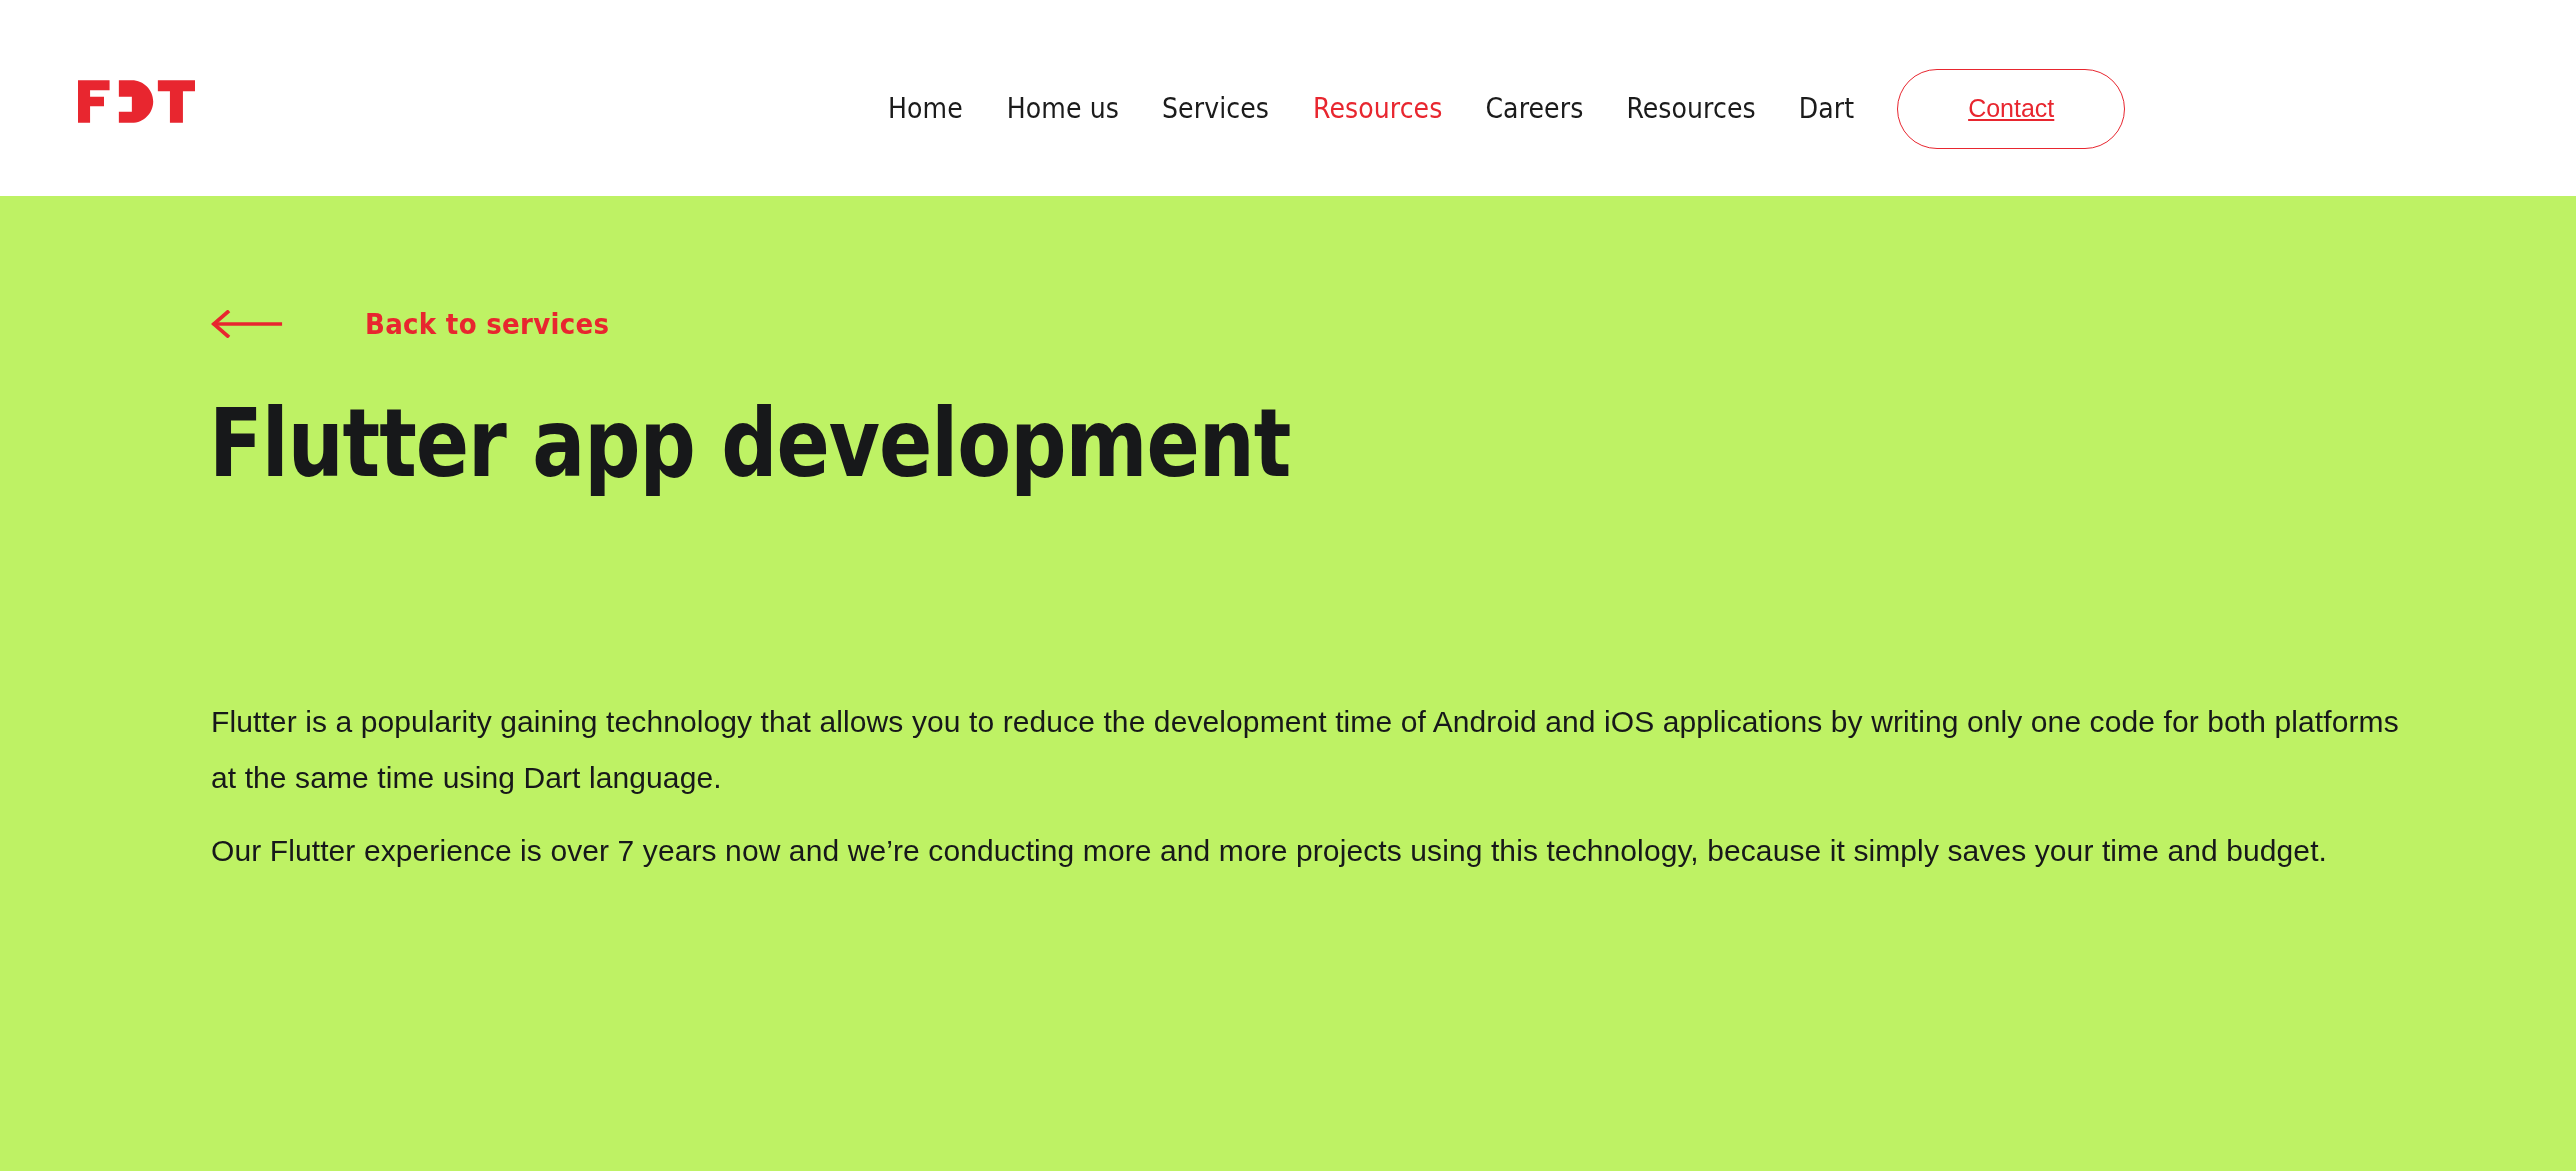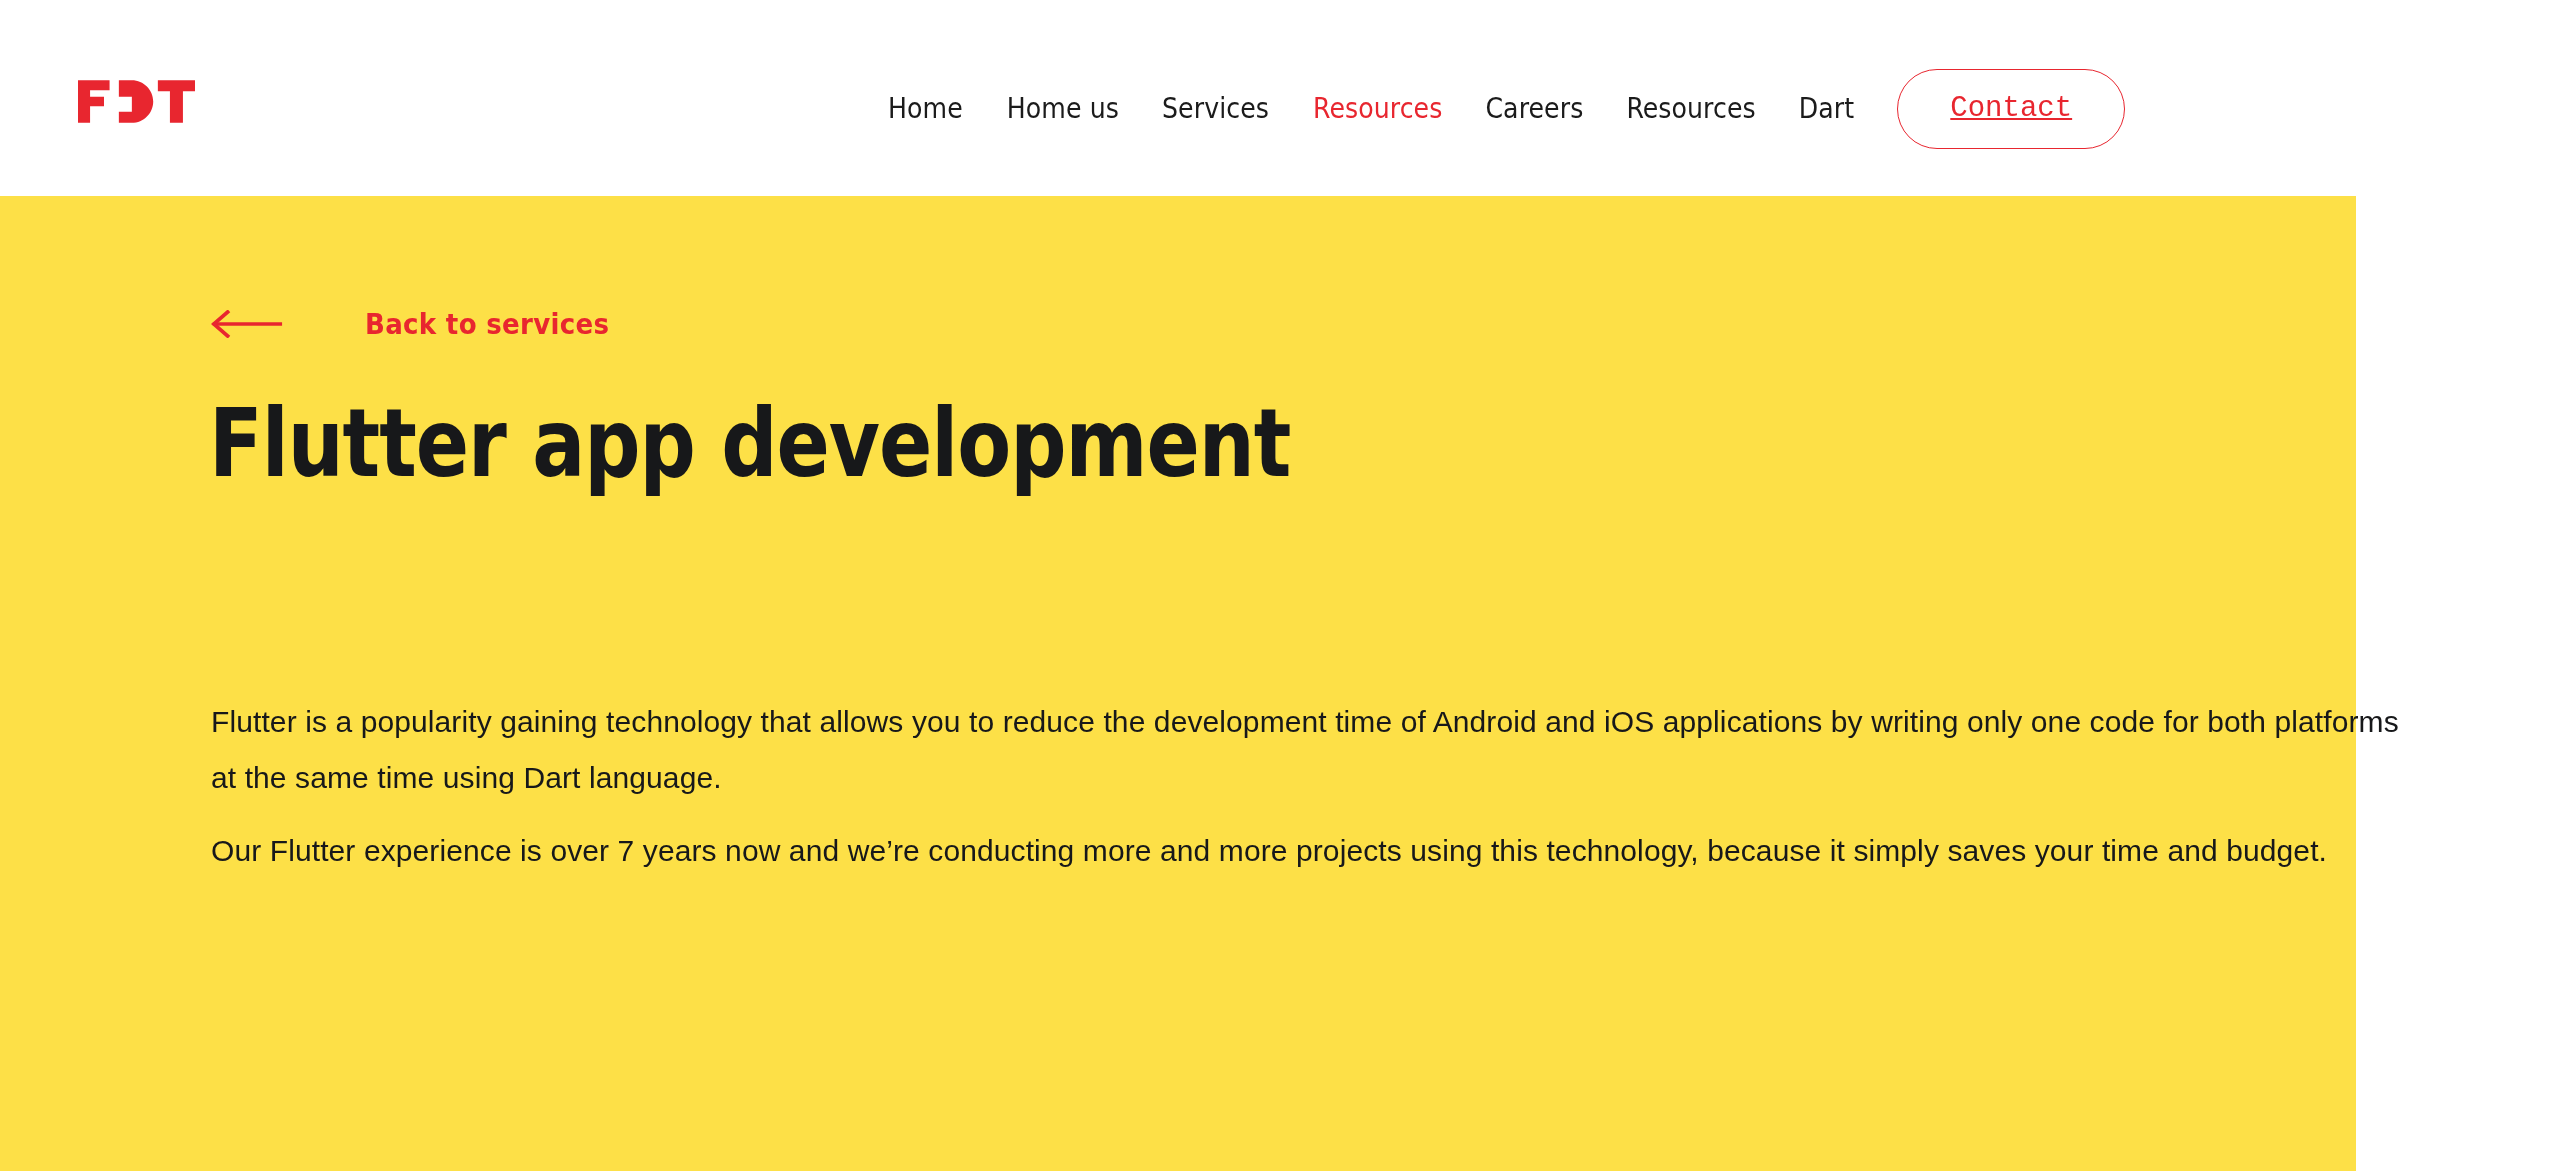--- a/index.html
+++ b/index.html
@@ -8,23 +8,23 @@
   html, body {
     width: 2576px;
     height: 1171px;
     background: #ffffff;
     font-family: "Liberation Sans", sans-serif;
     overflow: hidden;
   }
 
   .page {
     position: relative;
-    width: 2356px;
+    width: 2576px;
     height: 1171px;
-    background: #fde047;
+    background: #bef264;
   }
 
   
   .header {
     position: absolute;
     top: 0;
     left: 0;
     width: 2576px;
     height: 196px;
     display: flex;
@@ -77,22 +77,22 @@
   .contact-btn {
     display: inline-flex;
     align-items: center;
     justify-content: center;
     width: 228px;
     height: 80px;
     border: 1.9px solid #e8262f;
     border-radius: 41px;
     color: #e8262f;
     background: transparent;
-    font-family: Liberation Mono, monospace;
-    font-size: 29px;
+    font-family: Liberation Sans, sans-serif;
+    font-size: 25px;
     line-height: 1;
     cursor: pointer;
     white-space: nowrap;
   }
 
   
   .main {
     position: absolute;
     left: 0;
     top: 0;

